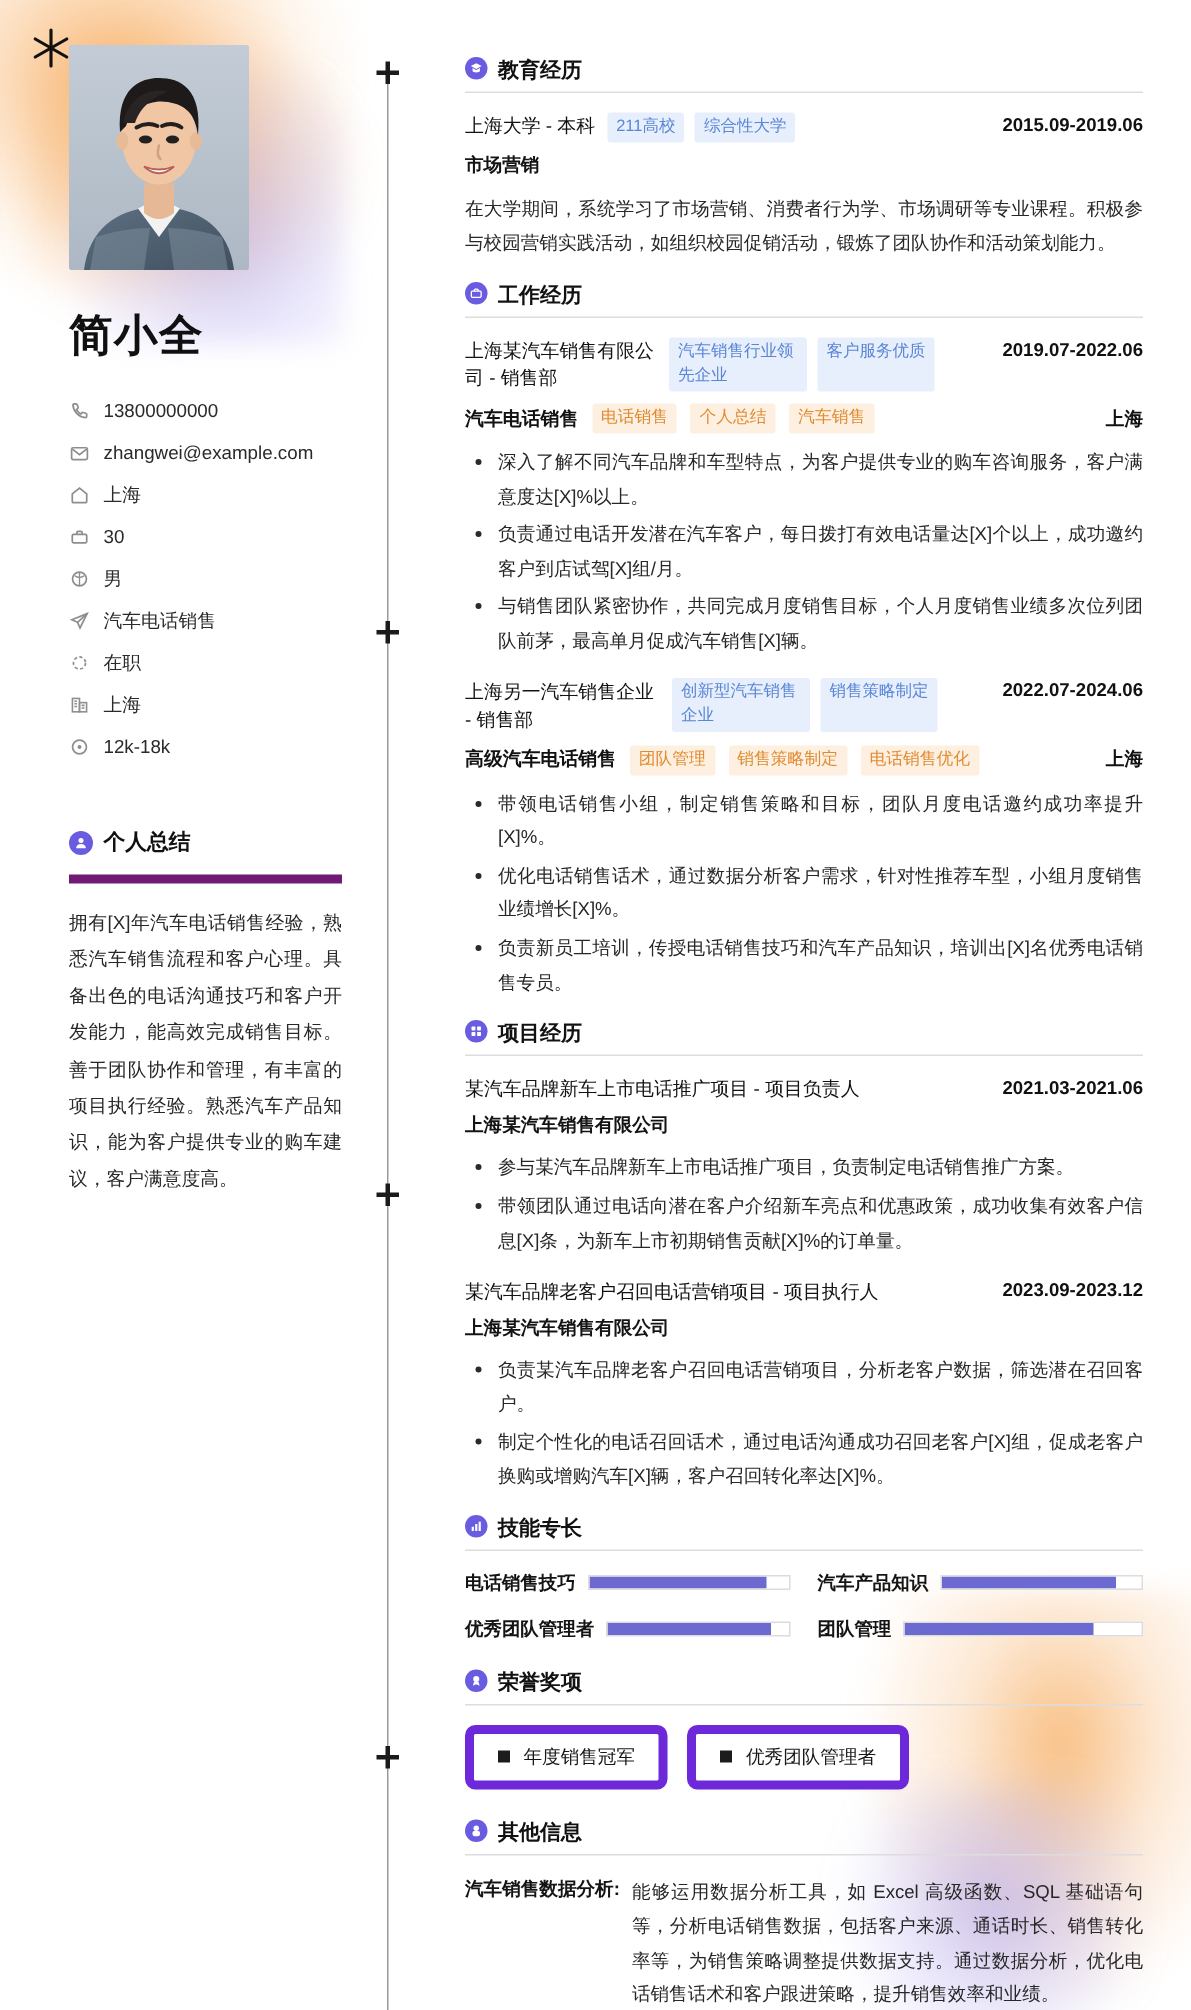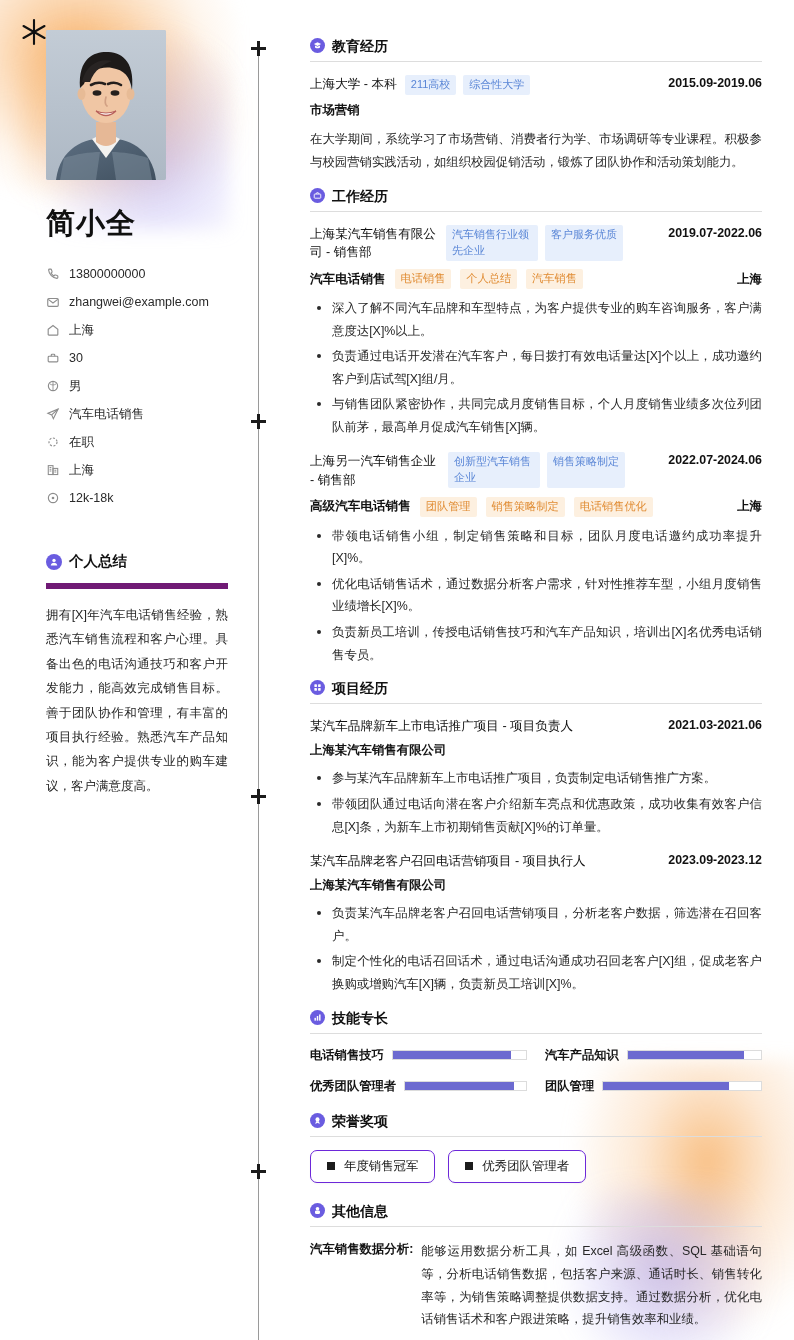--- a/index.html
+++ b/index.html
@@ -290,21 +290,21 @@
   }
   .skill .bar i {
     display: block; height: 100%;
     background: #6c6ad0;
   }
 
   
   .honor-list { display: flex; gap: 13px; margin-bottom: 20px; }
   .honor {
     display: flex; align-items: center; gap: 9px;
-    border: 1px solid #6d28d9;
+    border: 6px solid #6d28d9;
     border-radius: 7px;
     background: #fff;
     padding: 7px 16px;
     font-size: 12.4px;
     color: #171717;
     box-shadow: 0 1px 2px rgba(0,0,0,0.035);
   }
   .honor .sq { width: 8px; height: 8px; background: #1c1c1c; flex: 0 0 8px; }
 
   
@@ -595,21 +595,21 @@
       </div>
 
       <div class="entry">
         <div class="row1">
           <span class="org">某汽车品牌老客户召回电话营销项目 - 项目执行人</span>
           <span class="date">2023.09-2023.12</span>
         </div>
         <div class="subline">上海某汽车销售有限公司</div>
         <ul class="bullets">
           <li>负责某汽车品牌老客户召回电话营销项目，分析老客户数据，筛选潜在召回客户。</li>
-          <li>制定个性化的电话召回话术，通过电话沟通成功召回老客户[X]组，促成老客户换购或增购汽车[X]辆，负责新员工培训[X]%。</li>
+          <li>制定个性化的电话召回话术，通过电话沟通成功召回老客户[X]组，促成老客户换购或增购汽车[X]辆，客户召回转化率达[X]%。</li>
         </ul>
       </div>
     </section>
 
     <section class="sec">
       <div class="sec-head">
         <span class="badge">
           <svg viewBox="0 0 16 16" fill="#fff">
               <rect x="2.6" y="8.6" width="2.6" height="5"></rect>
               <rect x="6.7" y="5.4" width="2.6" height="8.2"></rect>

